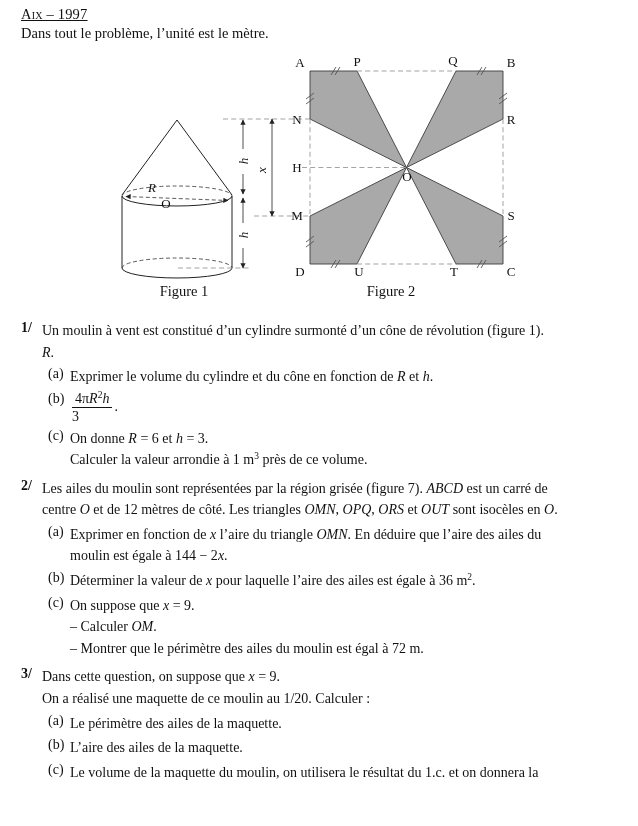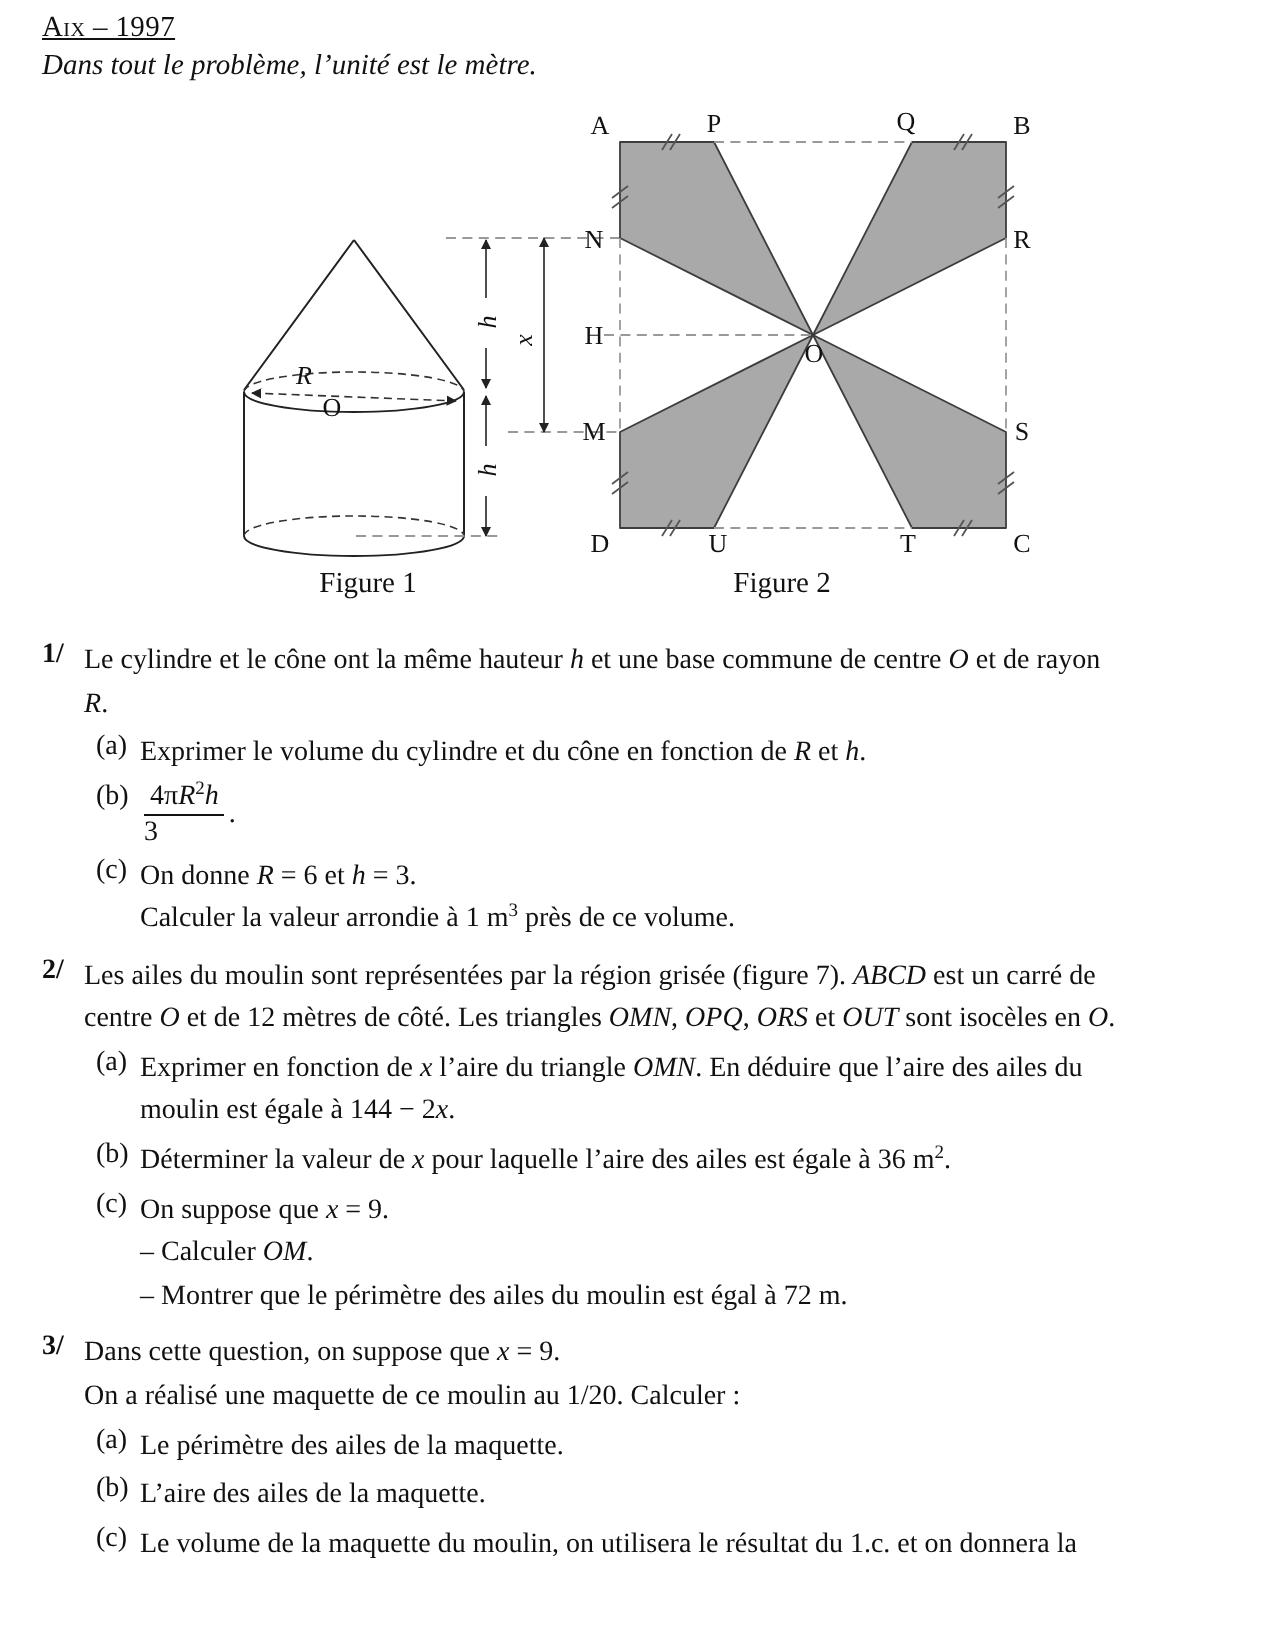--- a/index.html
+++ b/index.html
@@ -2,21 +2,21 @@
 <html lang="fr"><head>
 <meta charset="utf-8">
 <style>
   html,body{margin:0;padding:0;background:#fff;}
   .page{
     position:relative;width:638px;height:826px;background:#ffffff;color:#111;
     font-family:"Liberation Serif","DejaVu Serif",serif;font-size:14px;overflow:hidden;
   }
   .header{padding:6px 0 0 21px;}
   .title{font-size:14.5px;font-variant:small-caps;text-decoration:underline;letter-spacing:.2px;}
-  .subtitle{font-style:italic;font-size:14.5px;margin-top:2px;}
+  .subtitle{font-size:14.5px;margin-top:2px;}
   svg.figures{display:block;margin-top:6px;}
   .content{margin-top:18px;}
   .problem{display:flex;align-items:flex-start;margin-bottom:7px;}
   .pnum{flex:0 0 21px;margin-left:21px;font-weight:bold;}
   .pbody{flex:1;margin-right:14px;}
   .pline{line-height:21.6px;}
   .subitem{display:flex;margin-top:3px;}
   .slabel{flex:0 0 22px;margin-left:6px;}
   .sbody{flex:1;}
   .mi{font-style:italic;}
@@ -126,21 +126,21 @@
       <text class="flabel" x="407" y="133" text-anchor="middle">O</text>
 
       <text class="caption" x="391" y="248" text-anchor="middle">Figure 2</text>
     </g>
   </svg>
 
   <div class="content" id="problems">
       <div class="problem">
         <div class="pnum">1/</div>
         <div class="pbody">
-          <div class="pline"><span>Le cylindre et le cône ont la même hauteur </span><span class="mi">h</span><span> et une base commune de centre </span><span class="mi">O</span><span> et de rayon</span></div>
+          <div class="pline"><span>Un moulin à vent est constitué d’un cylindre surmonté d’un cône de révolution (figure 1).</span></div>
           <div class="pline"><span class="mi">R</span><span>.</span></div>
           <div class="subitem">
             <div class="slabel">(a)</div>
             <div class="sbody">
               <div class="pline"><span>Exprimer le volume du cylindre et du cône en fonction de </span><span class="mi">R</span><span> et </span><span class="mi">h</span><span>.</span></div>
             </div>
           </div>
           <div class="subitem">
             <div class="slabel">(b)</div>
             <div class="sbody">

